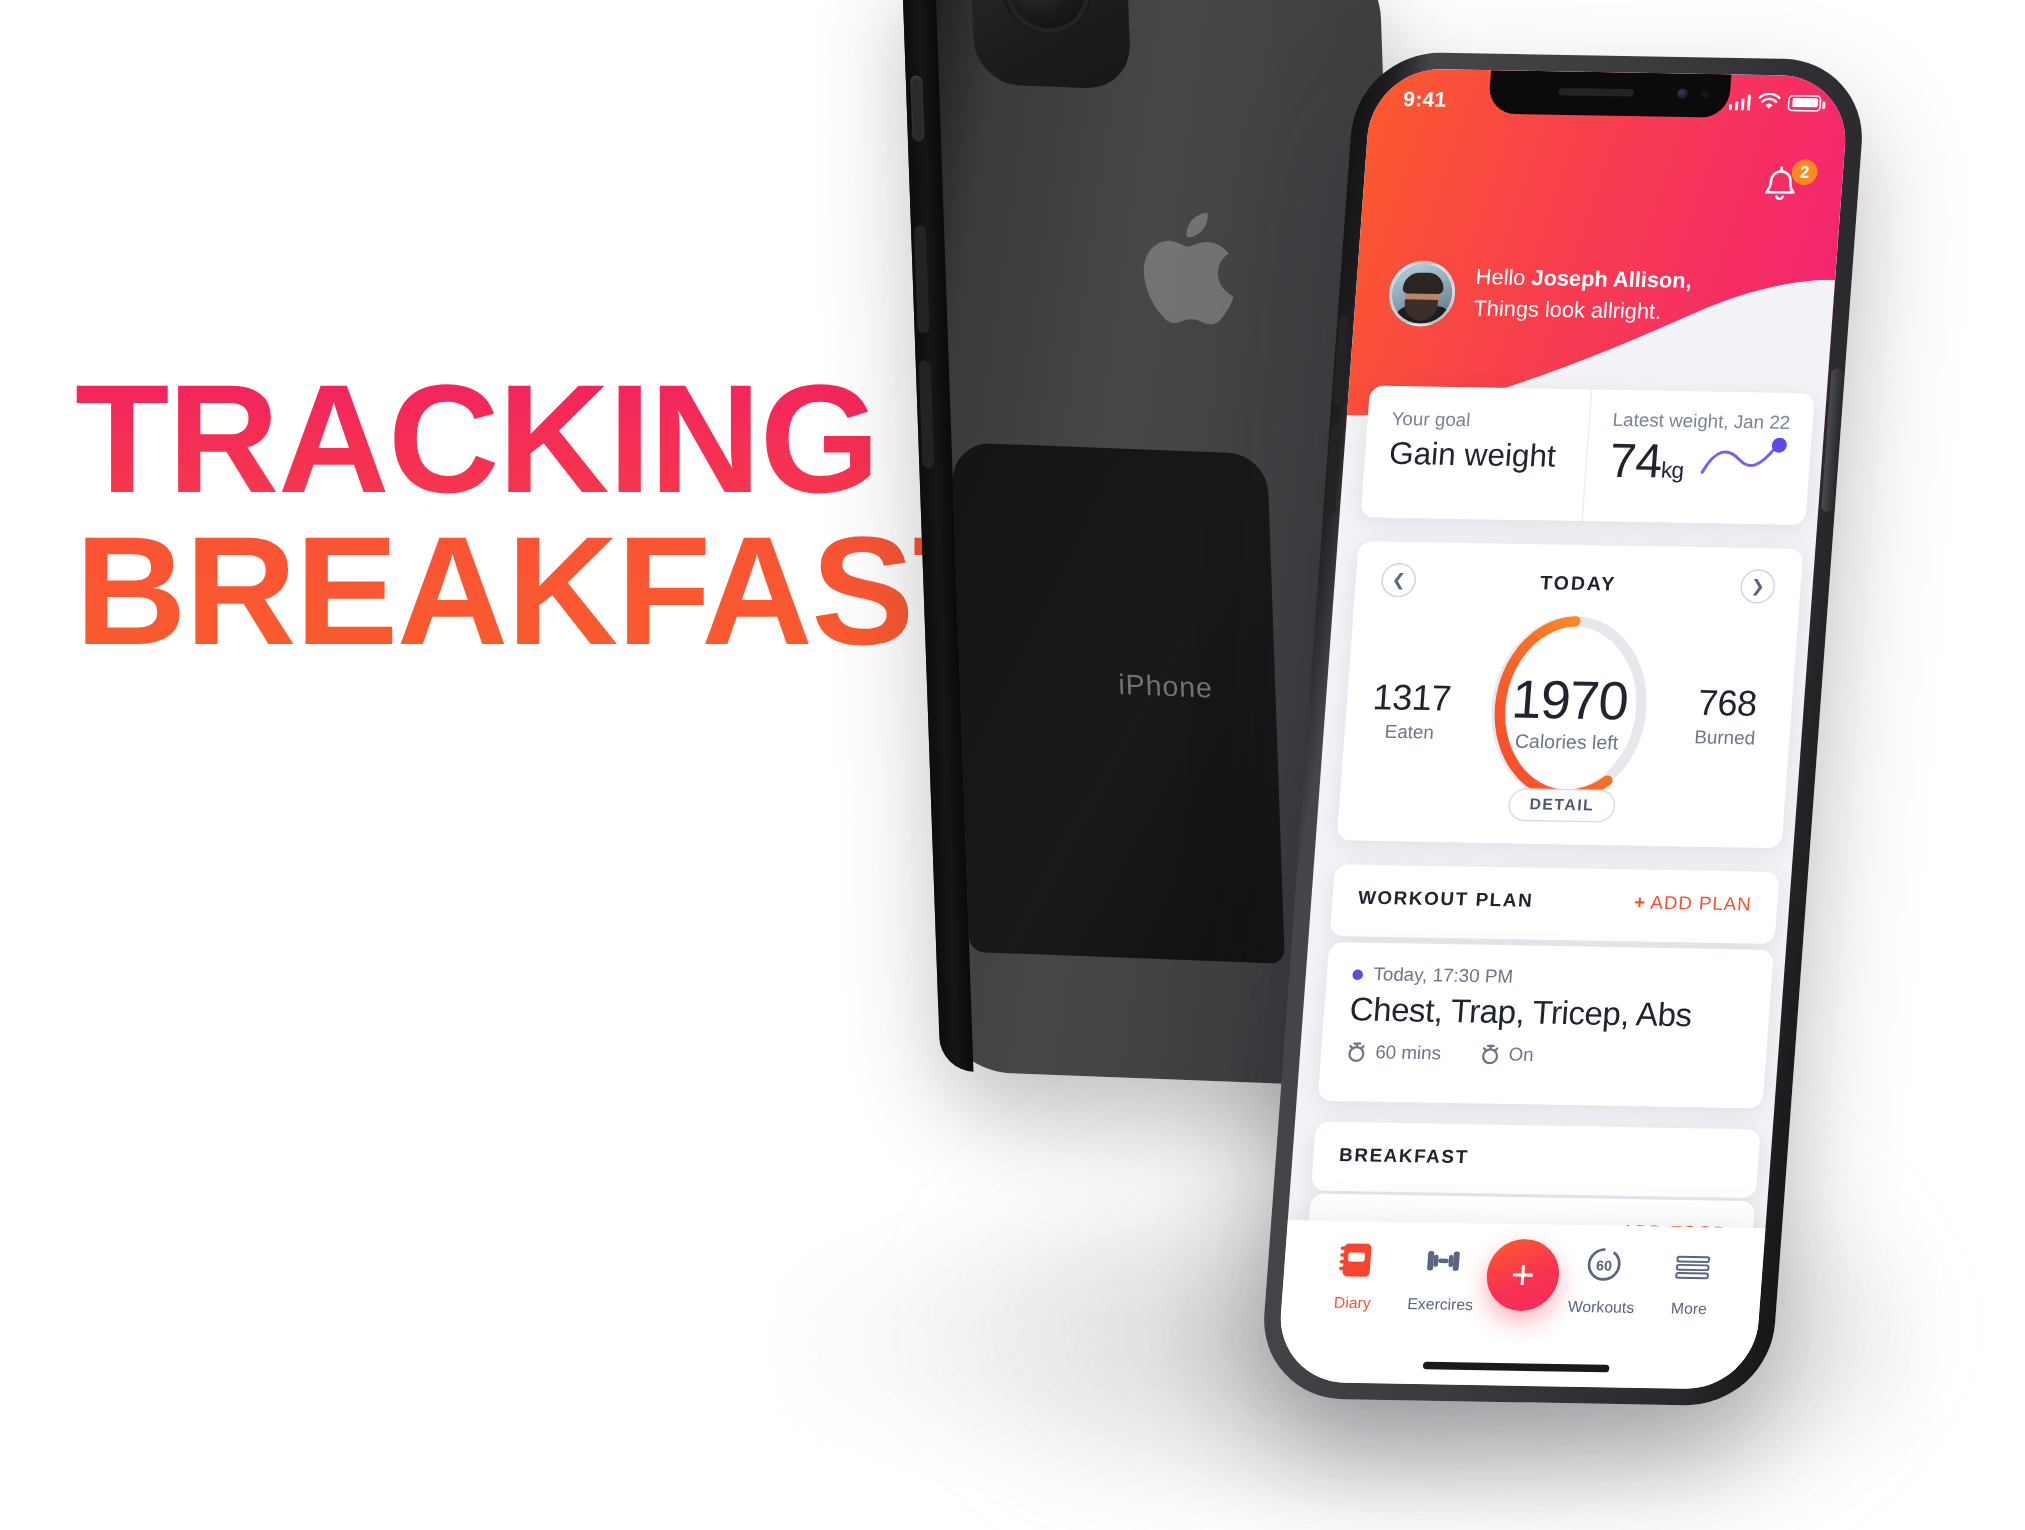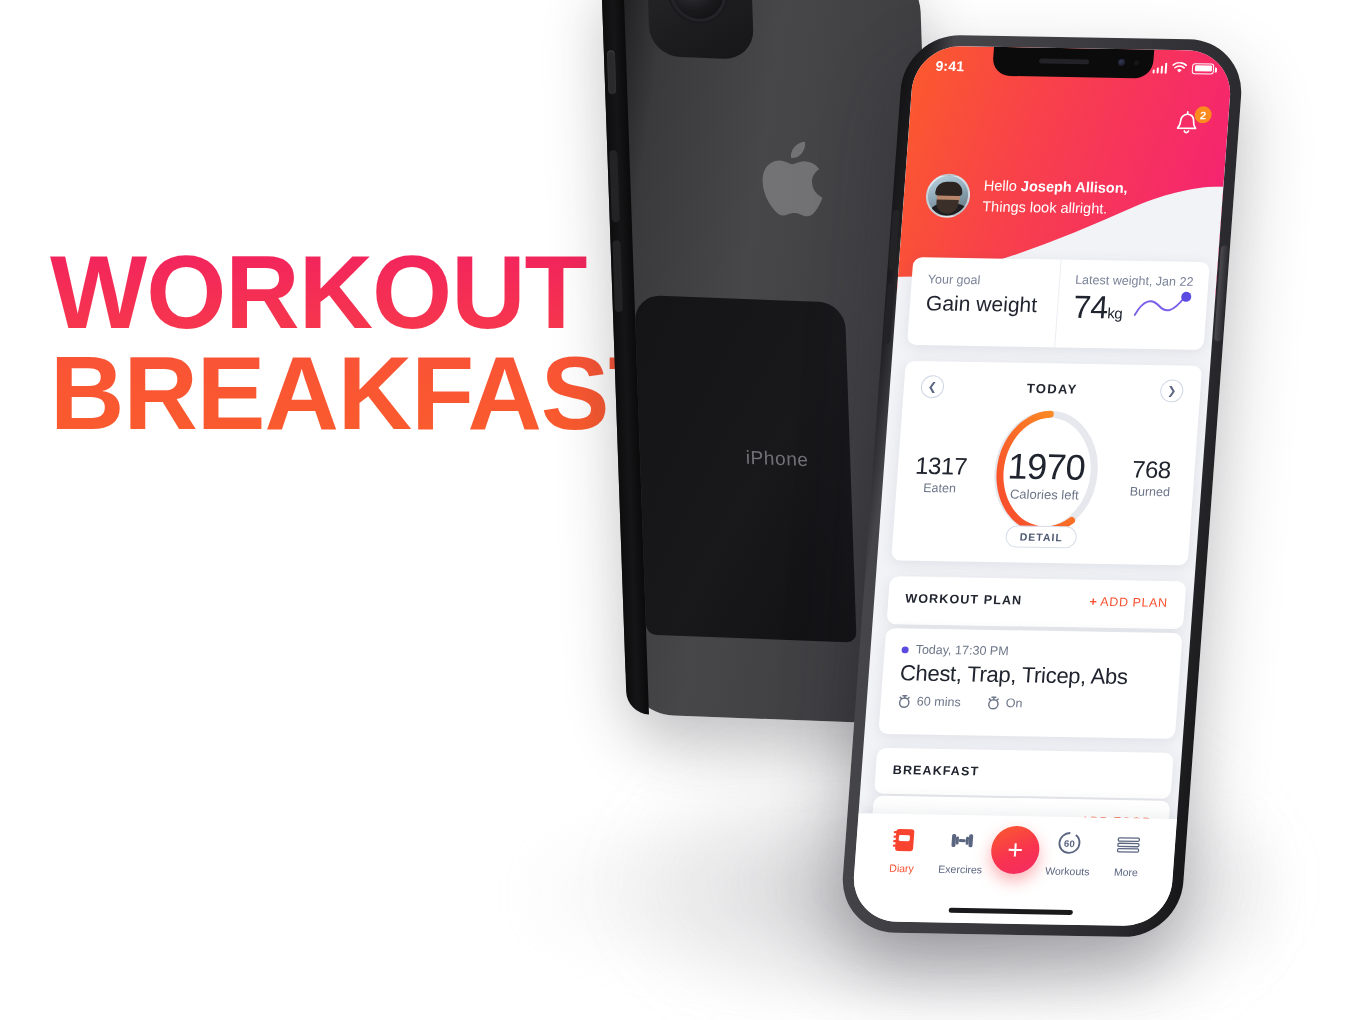--- a/index.html
+++ b/index.html
@@ -211,21 +211,21 @@
 </style>
 </head>
 <body>
 
 <div id="stage">
 
   <div class="ground-shadow2"></div>
   <div class="ground-shadow"></div>
 
   <div class="headline">
-    <span class="l1">WORKOUT</span>
+    <span class="l1">TRACKING</span>
     <span class="l2">BREAKFAST</span>
   </div>
 
   <div class="back-phone">
     <div class="back-panel-gloss"></div>
     <div class="cam-housing">
       <div class="cam-lens"></div>
     </div>
     <svg class="apple-logo" viewBox="0 0 60 72">
       <path fill="#a8a8ab" d="M44.6 38.2c-.1-7.6 6.2-11.2 6.5-11.4-3.5-5.2-9-5.9-11-6-4.7-.5-9.2 2.8-11.6 2.8-2.4 0-6.1-2.7-10-2.7-5.2.1-9.9 3-12.6 7.6-5.4 9.3-1.4 23.1 3.8 30.6 2.6 3.7 5.6 7.8 9.6 7.7 3.9-.2 5.3-2.5 10-2.5s6 2.5 10.1 2.4c4.2-.1 6.8-3.7 9.3-7.5 2.9-4.3 4.1-8.5 4.2-8.7-.1-.1-8.2-3.2-8.3-12.3z"></path>

